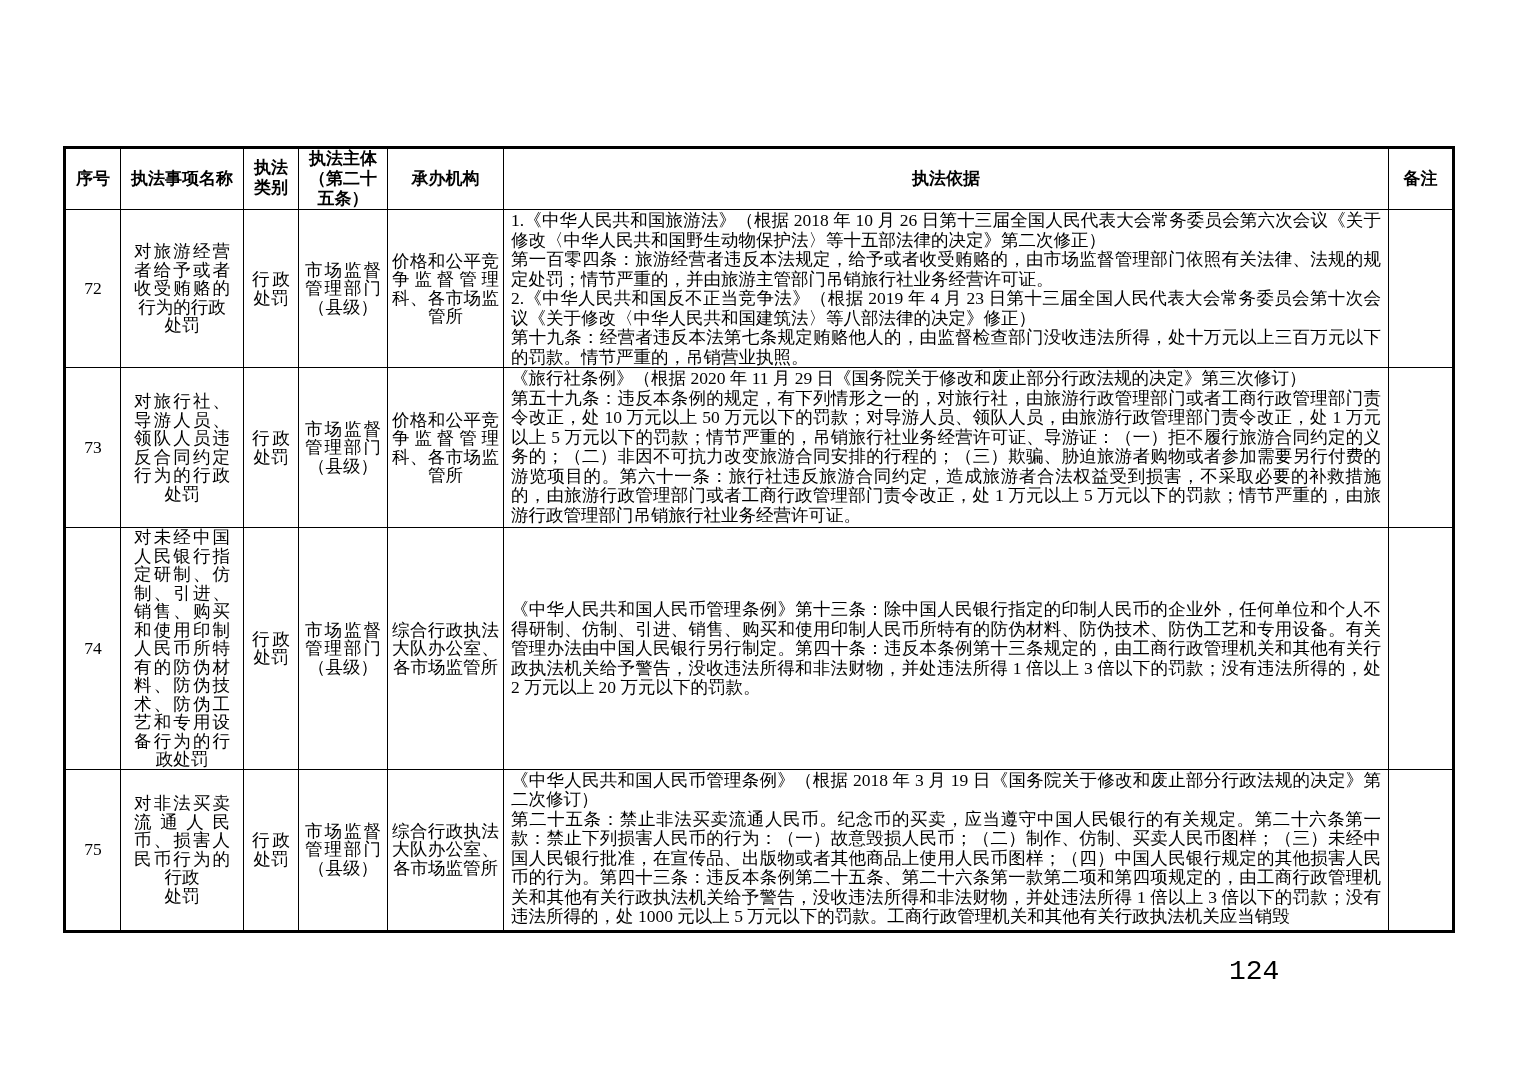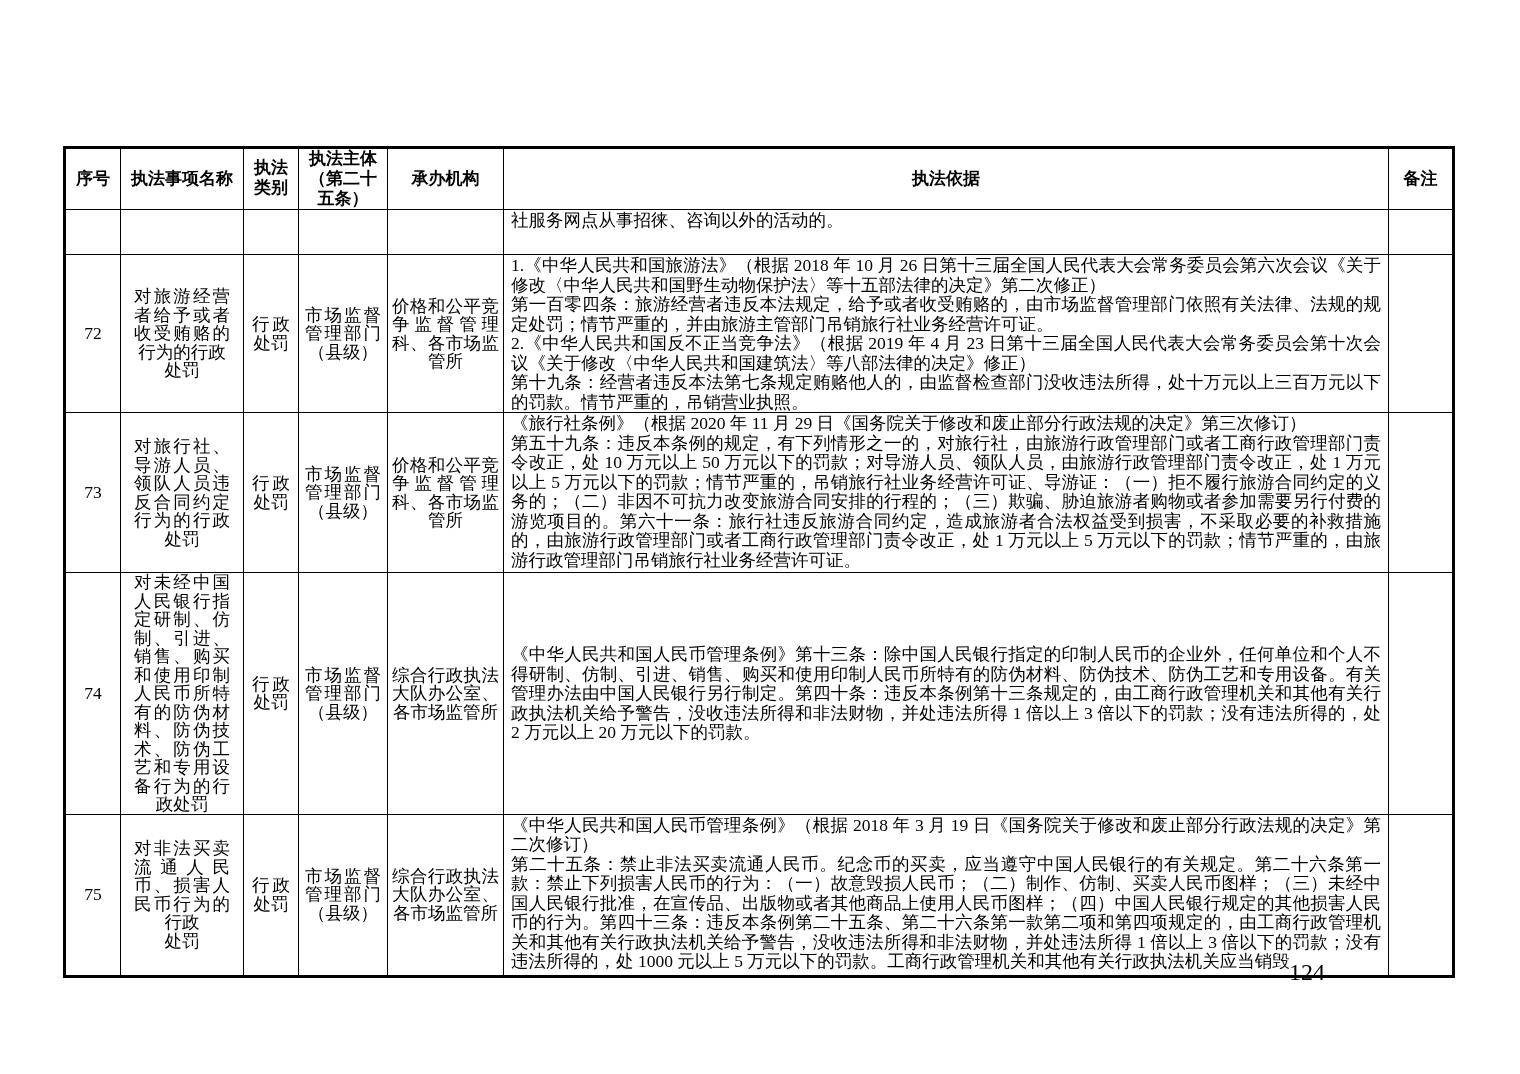--- a/index.html
+++ b/index.html
@@ -54,23 +54,23 @@
   td.basis.vmid{vertical-align:middle;margin-top:32px;}
   
   tr.rh-head{height:61px;}
   tr.rh-cont{height:45px;}
   tr.rh-72{height:155px;}
   tr.rh-73{height:160px;}
   tr.rh-74{height:204px;}
   tr.rh-75{height:162px;}
 
   .page-number{
-    position:absolute;left:1289px;top:960px;
-    font-size:24px;line-height:24px;
-    font-family:Liberation Serif, serif;
+    position:absolute;left:1229px;top:960px;
+    font-size:28px;line-height:24px;
+    font-family:Liberation Mono, monospace;
   }
 </style>
 </head>
 <body>
 
 <div class="page">
 
   <table class="law-table">
     <colgroup>
       <col style="width:56px">
@@ -86,29 +86,20 @@
         <th>序号</th>
         <th>执法事项名称</th>
         <th class="h-cat">执法类别</th>
         <th>执法主体（第二十五条）</th>
         <th>承办机构</th>
         <th>执法依据</th>
         <th>备注</th>
       </tr>
     </thead>
     <tbody>
-      <tr class="rh-cont">
-        <td class="cellc c-no"></td>
-        <td class="cellc c-name"></td>
-        <td class="cellc c-cat"></td>
-        <td class="cellc c-subj"></td>
-        <td class="cellc c-agcy"></td>
-        <td class="basis">社服务网点从事招徕、咨询以外的活动的。</td>
-        <td></td>
-      </tr>
 
       <tr class="rh-72">
         <td class="cellc c-no">72</td>
         <td class="cellc c-name">对旅游经营者给予或者收受贿赂的行为的行政
 处罚</td>
         <td class="cellc c-cat">行政处罚</td>
         <td class="cellc c-subj">市场监督管理部门（县级）</td>
         <td class="cellc c-agcy">价格和公平竞争监督管理科、各市场监管所</td>
         <td class="basis">1.《中华人民共和国旅游法》（根据 2018 年 10 月 26 日第十三届全国人民代表大会常务委员会第六次会议《关于修改〈中华人民共和国野生动物保护法〉等十五部法律的决定》第二次修正）
 第一百零四条：旅游经营者违反本法规定，给予或者收受贿赂的，由市场监督管理部门依照有关法律、法规的规定处罚；情节严重的，并由旅游主管部门吊销旅行社业务经营许可证。

